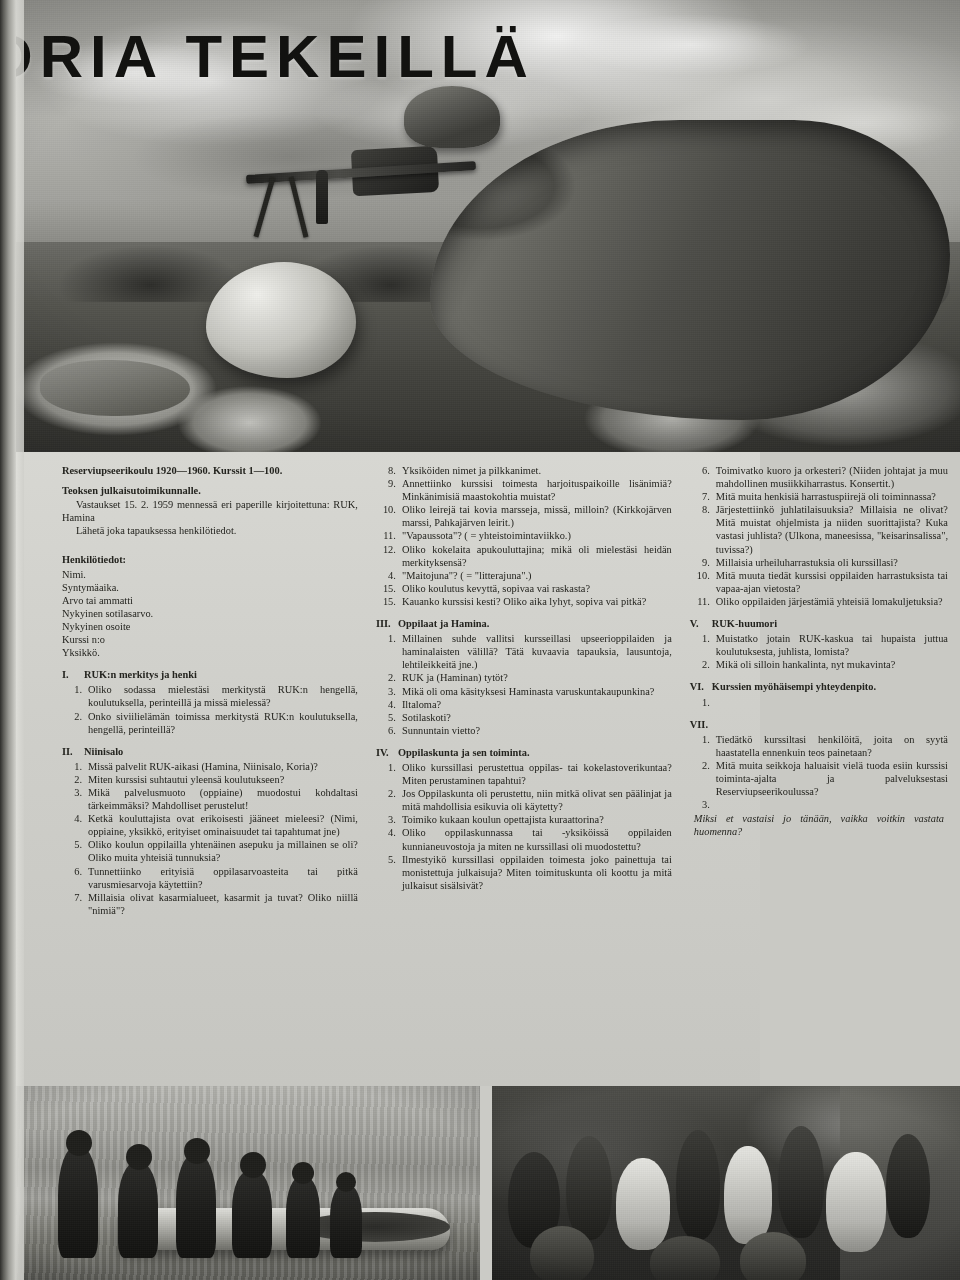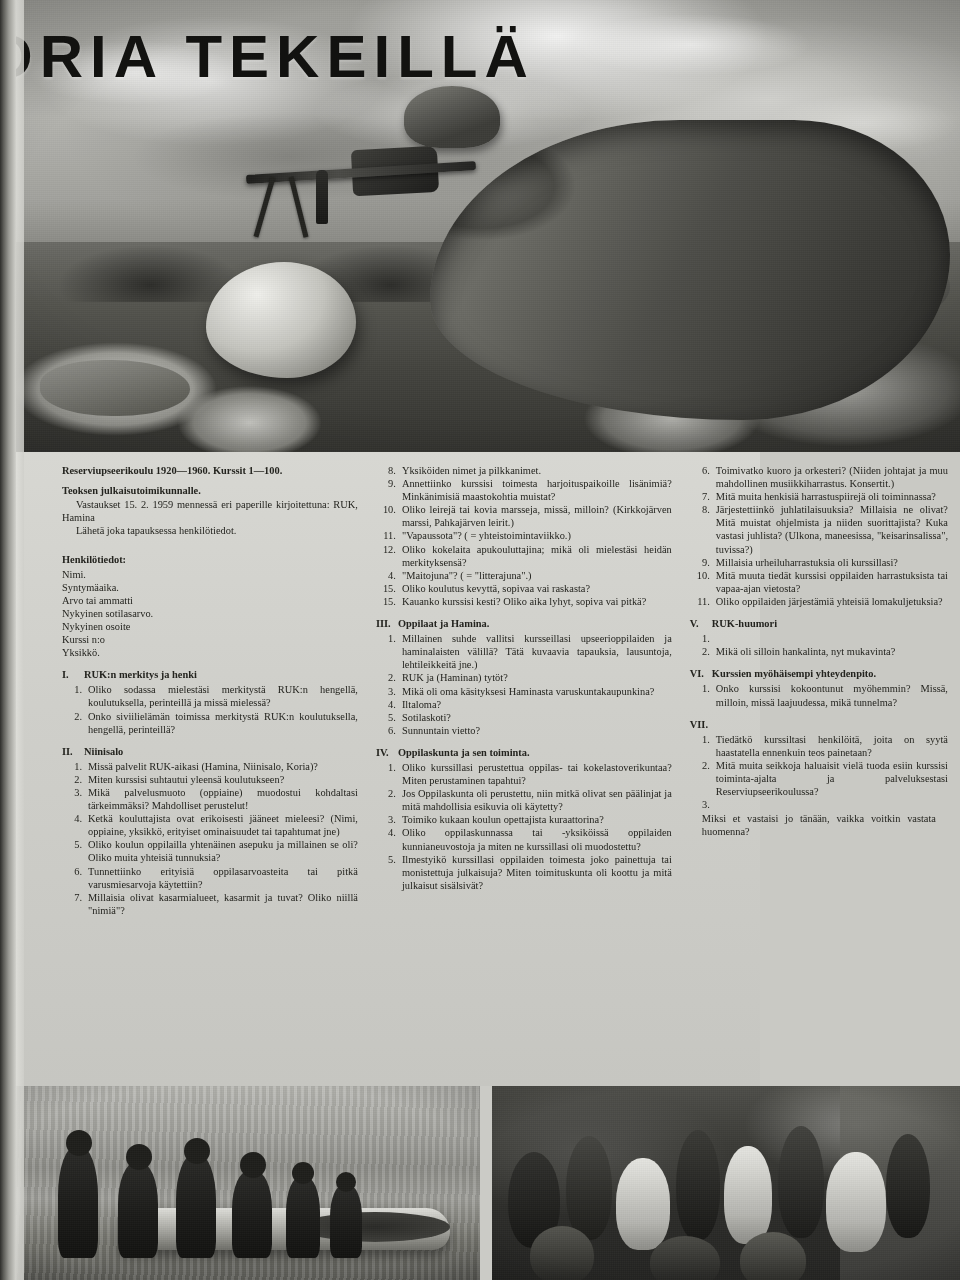--- a/index.html
+++ b/index.html
@@ -150,21 +150,21 @@
   .sec{display:flex;margin:9px 0 2px 0;font-weight:bold;}
   .sec .rn{width:22px;flex:0 0 22px;}
   .sec .st{flex:1;}
 
   
   .qlist{margin:0;padding:0;list-style:none;}
   .qlist li{display:flex;margin:0 0 0 0;}
   .qlist .n{width:20px;flex:0 0 20px;text-align:right;padding-right:6px;}
   .qlist .q{flex:1;text-align:justify;}
 
-  .nohang{margin:12px;text-align:justify;}
+  .nohang{margin:4px;text-align:justify;font-style:italic;}
 
   
   .botrow{
     position:absolute;left:0;top:1086px;width:960px;height:194px;
     display:flex;gap:10px;padding:0;
   }
   .photo{position:relative;overflow:hidden;background:#3a3a36;}
   .photo.boat{width:480px;height:194px;}
   .photo.dance{width:470px;height:194px;}
 
@@ -460,35 +460,35 @@
               </li>
           </ul>
 
           <div class="sec">
             <span class="rn">V.</span>
             <span class="st">RUK-huumori</span>
           </div>
           <ul class="qlist">
             <li>
                 <span class="n">1.</span>
+                <span class="q">Muistatko jotain RUK-kaskua tai hupaista juttua koulutuksesta, juhlista, lomista?</span>
               </li>
             <li>
                 <span class="n">2.</span>
                 <span class="q">Mikä oli silloin hankalinta, nyt mukavinta?</span>
               </li>
           </ul>
 
           <div class="sec">
             <span class="rn">VI.</span>
             <span class="st">Kurssien myöhäisempi yhteydenpito.</span>
           </div>
           <ul class="qlist">
             <li>
                 <span class="n">1.</span>
-                <span class="q">Onko kurssisi kokoontunut myöhemmin? Missä, milloin, missä laajuudessa, mikä tunnelma?</span>
               </li>
           </ul>
 
           <div class="sec">
             <span class="rn">VII.</span>
             <span class="st"></span>
           </div>
           <ul class="qlist">
             <li>
                 <span class="n">1.</span>

